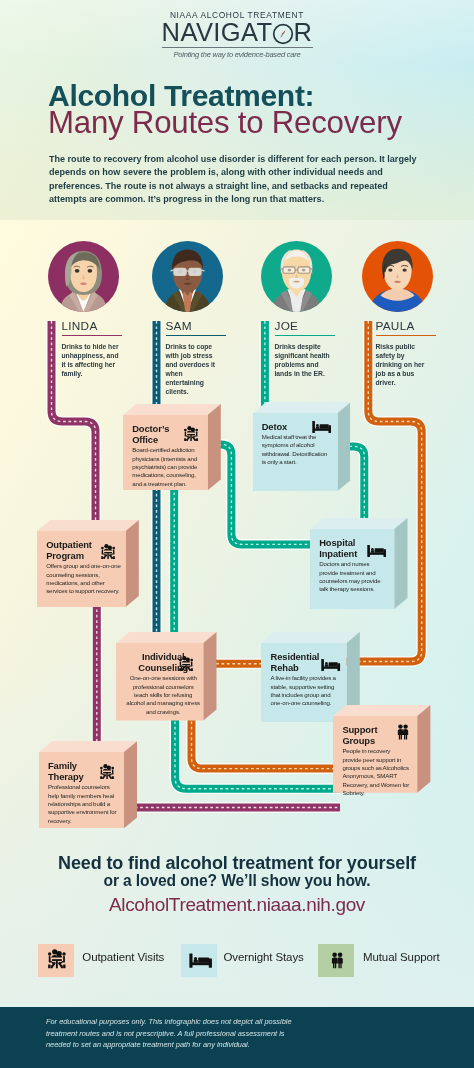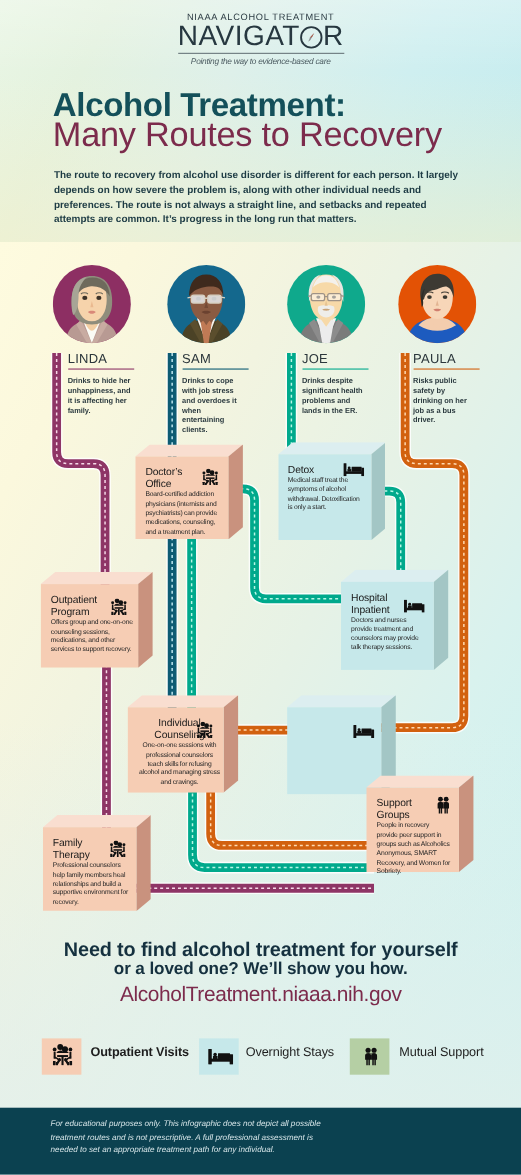--- a/index.html
+++ b/index.html
@@ -41,21 +41,21 @@
 .person{position:absolute;z-index:4;}
 .person .portrait{position:absolute;left:0;top:0;}
 .pname{position:absolute;font-size:11.8px;letter-spacing:0.25px;color:#2b363b;line-height:12px;font-weight:normal;}
 .prule{position:absolute;height:1.5px;}
 .pdesc{position:absolute;font-size:6.75px;line-height:9.05px;color:#2c3b40;font-weight:bold;letter-spacing:-0.02px;}
 
 
 .box{position:absolute;z-index:5;}
 .box svg{position:absolute;left:0;top:0;}
 .box .inner{position:absolute;}
-.box .btitle{font-weight:normal;color:#1a1a1a;letter-spacing:-0.12px;font-size:9.4px;line-height:11.3px;}
+.box .btitle{font-weight:bold;color:#1a1a1a;letter-spacing:-0.12px;font-size:9.4px;line-height:11.3px;}
 .box .bbody{color:#262626;font-size:6.15px;line-height:8.45px;margin-top:0.5px;letter-spacing:-0.145px;word-spacing:-0.2px;}
 .box .bicon{position:absolute;display:block;line-height:0;}
 
 
 #cta{position:absolute;left:0;top:854px;width:474px;text-align:center;z-index:6;}
 #cta .c1{font-size:18px;font-weight:bold;color:#15313f;letter-spacing:-0.12px;line-height:18px;}
 #cta .c2{font-size:15.6px;font-weight:bold;color:#15313f;letter-spacing:-0.12px;line-height:18px;}
 #cta .c3{font-size:19px;color:#7c2b4c;letter-spacing:-0.35px;line-height:22px;margin-top:4px;font-weight:normal;}
 #legend{position:absolute;left:0;top:943.8px;width:474px;height:40px;z-index:6;}
 #legend .leg{position:absolute;top:0;height:34px;}
@@ -448,20 +448,27 @@
             </g>
           </svg>
         </span>
       </div>
       <div class="box" style="left: 261.4px; top: 632px; width: 98.8px; height: 90.4px;">
         <svg width="98.8" height="90.4" viewBox="0 0 98.8 90.4">
           <polygon points="0,11 13.2,0 98.8,0 85.6,11" fill="#dceef0"></polygon>
           <polygon points="85.6,11 98.8,0 98.8,79.4 85.6,90.4" fill="#a3c6c5"></polygon>
           <rect x="0" y="11" width="85.6" height="79.4" fill="#c6e8ea"></rect>
         </svg>
+        <div class="inner" style="left:9.2px;top:19px;width:68px;">
+          <div class="btitle">
+            <div>Residential</div>
+            <div>Rehab</div>
+          </div>
+          <div class="bbody">A live-in facility provides a stable, supportive setting that includes group and one-on-one counseling.</div>
+        </div>
         <span class="bicon" style="left:59.79999999999999px;top:26.7px;width:19.4px;height:12px;">
           <svg viewBox="0 0 66 40" width="19.4" height="12">
             <g fill="#111">
               <rect x="1" y="0" width="9" height="40" rx="1"></rect>
               <rect x="56" y="14" width="9" height="26" rx="1"></rect>
               <rect x="8" y="25" width="50" height="8"></rect>
               <rect x="26" y="11" width="31" height="15" rx="1"></rect>
               <rect x="13" y="18" width="12" height="8"></rect>
               <circle cx="18.5" cy="14.5" r="4.6"></circle>
             </g>
@@ -558,21 +565,21 @@
               <rect x="130" y="122" width="19" height="30" rx="2"></rect>
               <path d="M31 92 l-14 0 l0 14 l19 0 l24 22 l11 -13 z"></path>
               <path d="M130 92 l14 0 l0 14 l-19 0 l-24 22 l-11 -13 z"></path>
               <path d="M57 100 l-22 38 l14 8 l22 -38 z"></path>
               <path d="M104 100 l22 38 l-14 8 l-22 -38 z"></path>
               <rect x="33" y="130" width="15" height="22" rx="2"></rect>
               <rect x="113" y="130" width="15" height="22" rx="2"></rect>
             </g>
           </svg>
         </span>
-      <span class="llabel" style="left:44px;font-weight:bold;">Outpatient Visits</span>
+      <span class="llabel" style="left:44px;">Outpatient Visits</span>
     </div>
     <div class="leg" style="left:181px;">
       <span class="sw" style="background:#c6e8ea;"></span>
       <span class="lico" style="left:7.6px;top:8.9px;width:23.3px;height:15.2px;">
           <svg viewBox="0 0 66 40" width="23.3" height="15.2">
             <g fill="#111">
               <rect x="1" y="0" width="9" height="40" rx="1"></rect>
               <rect x="56" y="14" width="9" height="26" rx="1"></rect>
               <rect x="8" y="25" width="50" height="8"></rect>
               <rect x="26" y="11" width="31" height="15" rx="1"></rect>

